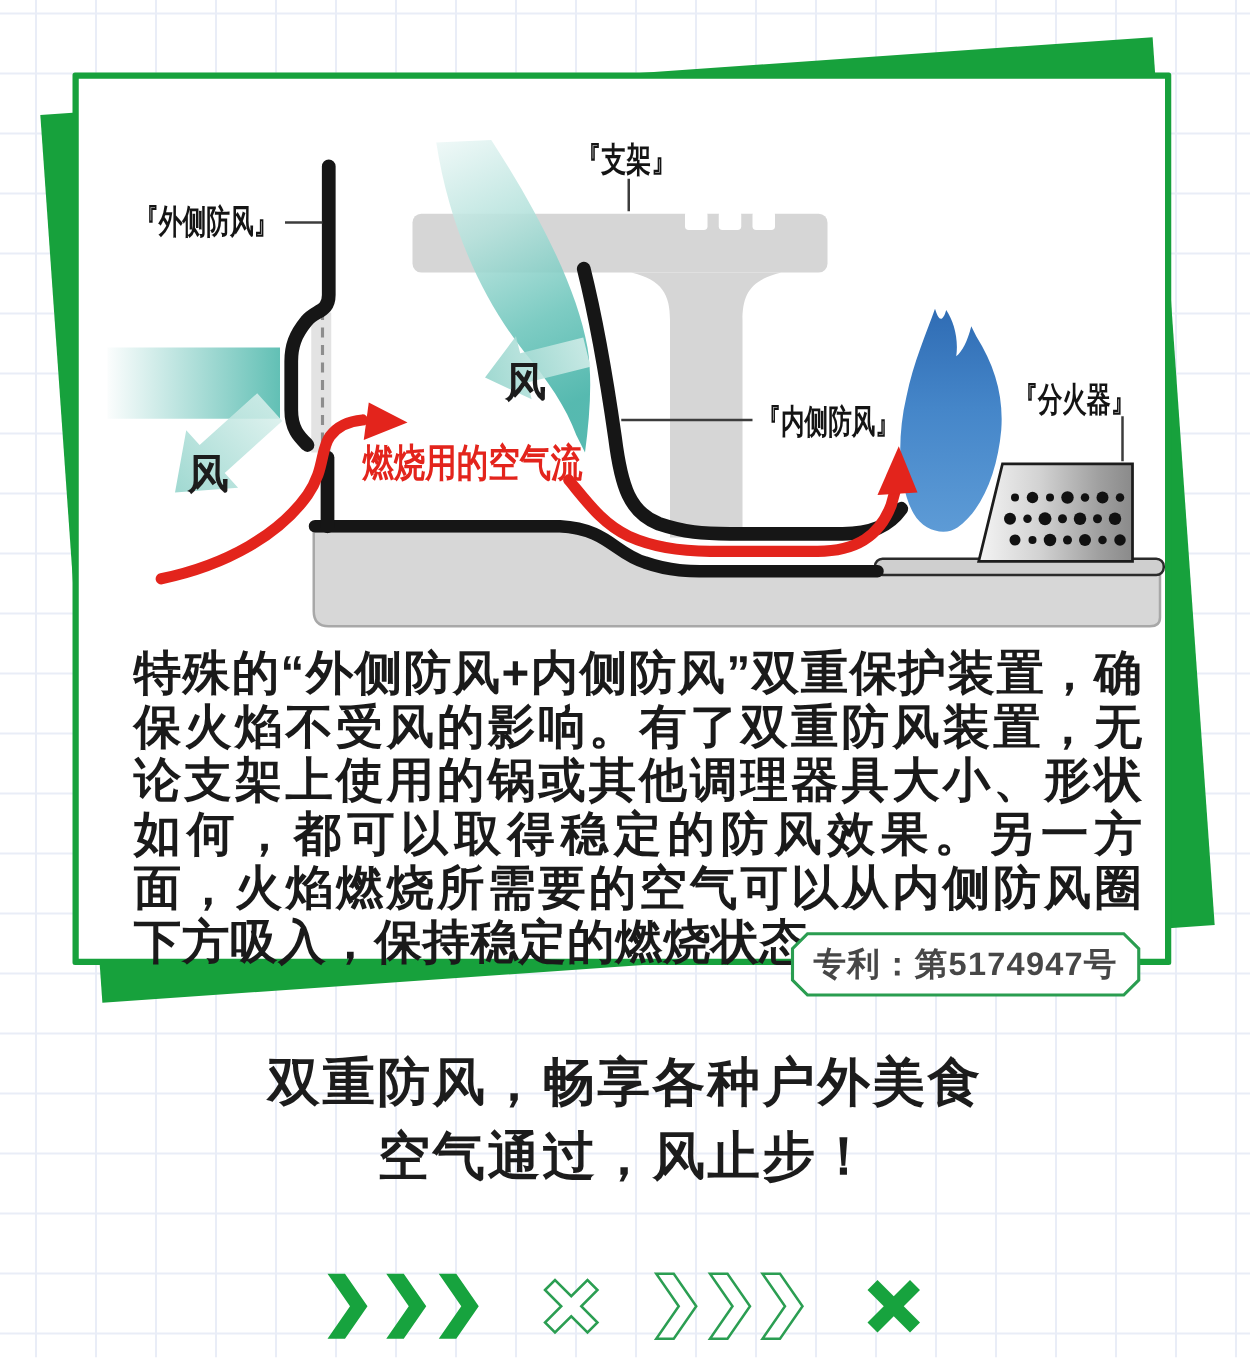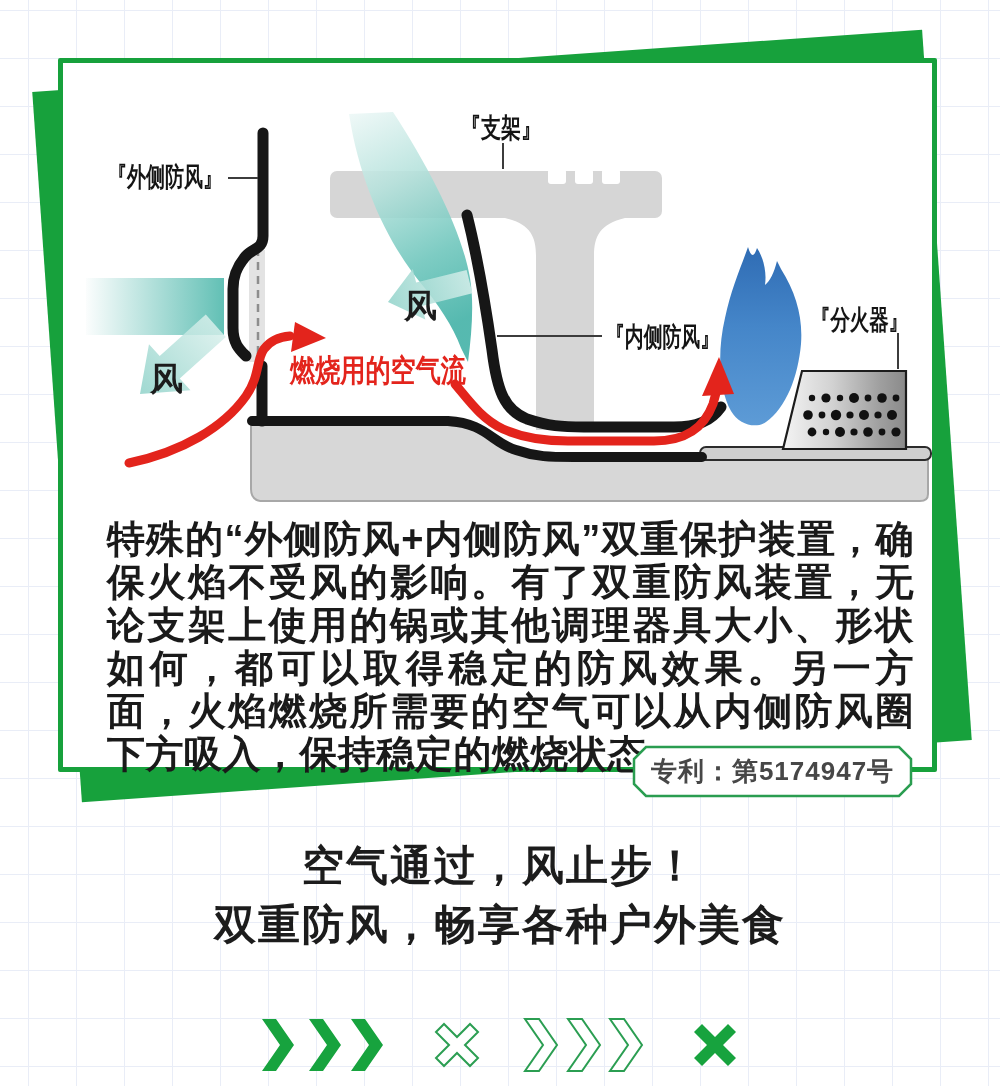--- a/index.html
+++ b/index.html
@@ -182,22 +182,22 @@
   </div>
 
   <div class="patent-badge">
     <svg viewBox="0 0 281 53">
       <polygon points="14,2 267,2 279,14 279,39 267,51 14,51 2,39 2,14" fill="#ffffff" stroke="#2a9d50" stroke-width="2.5"></polygon>
     </svg>
     <div class="patent-text">专利：第5174947号</div>
   </div>
 
   <div class="slogan">
+    <div class="slogan-line">双重防风，畅享各种户外美食</div>
     <div class="slogan-line">空气通过，风止步！</div>
-    <div class="slogan-line">双重防风，畅享各种户外美食</div>
   </div>
 
   <svg class="arrow-row" viewBox="0 0 500 62">
     <g fill="#17a33e">
       <path transform="translate(14,5)" d="M0,0 h14 l18,26 l-18,26 h-14 l18,-26 Z"></path>
       <path transform="translate(61,5)" d="M0,0 h14 l18,26 l-18,26 h-14 l18,-26 Z"></path>
       <path transform="translate(103,5)" d="M0,0 h14 l18,26 l-18,26 h-14 l18,-26 Z"></path>
     </g>
     <g transform="translate(209,31)">
       <path d="M-21,-13 L-13,-21 L0,-8 L13,-21 L21,-13 L8,0 L21,13 L13,21 L0,8 L-13,21 L-21,13 L-8,0 Z" fill="#ffffff" stroke="#2b9e52" stroke-width="2"></path>

